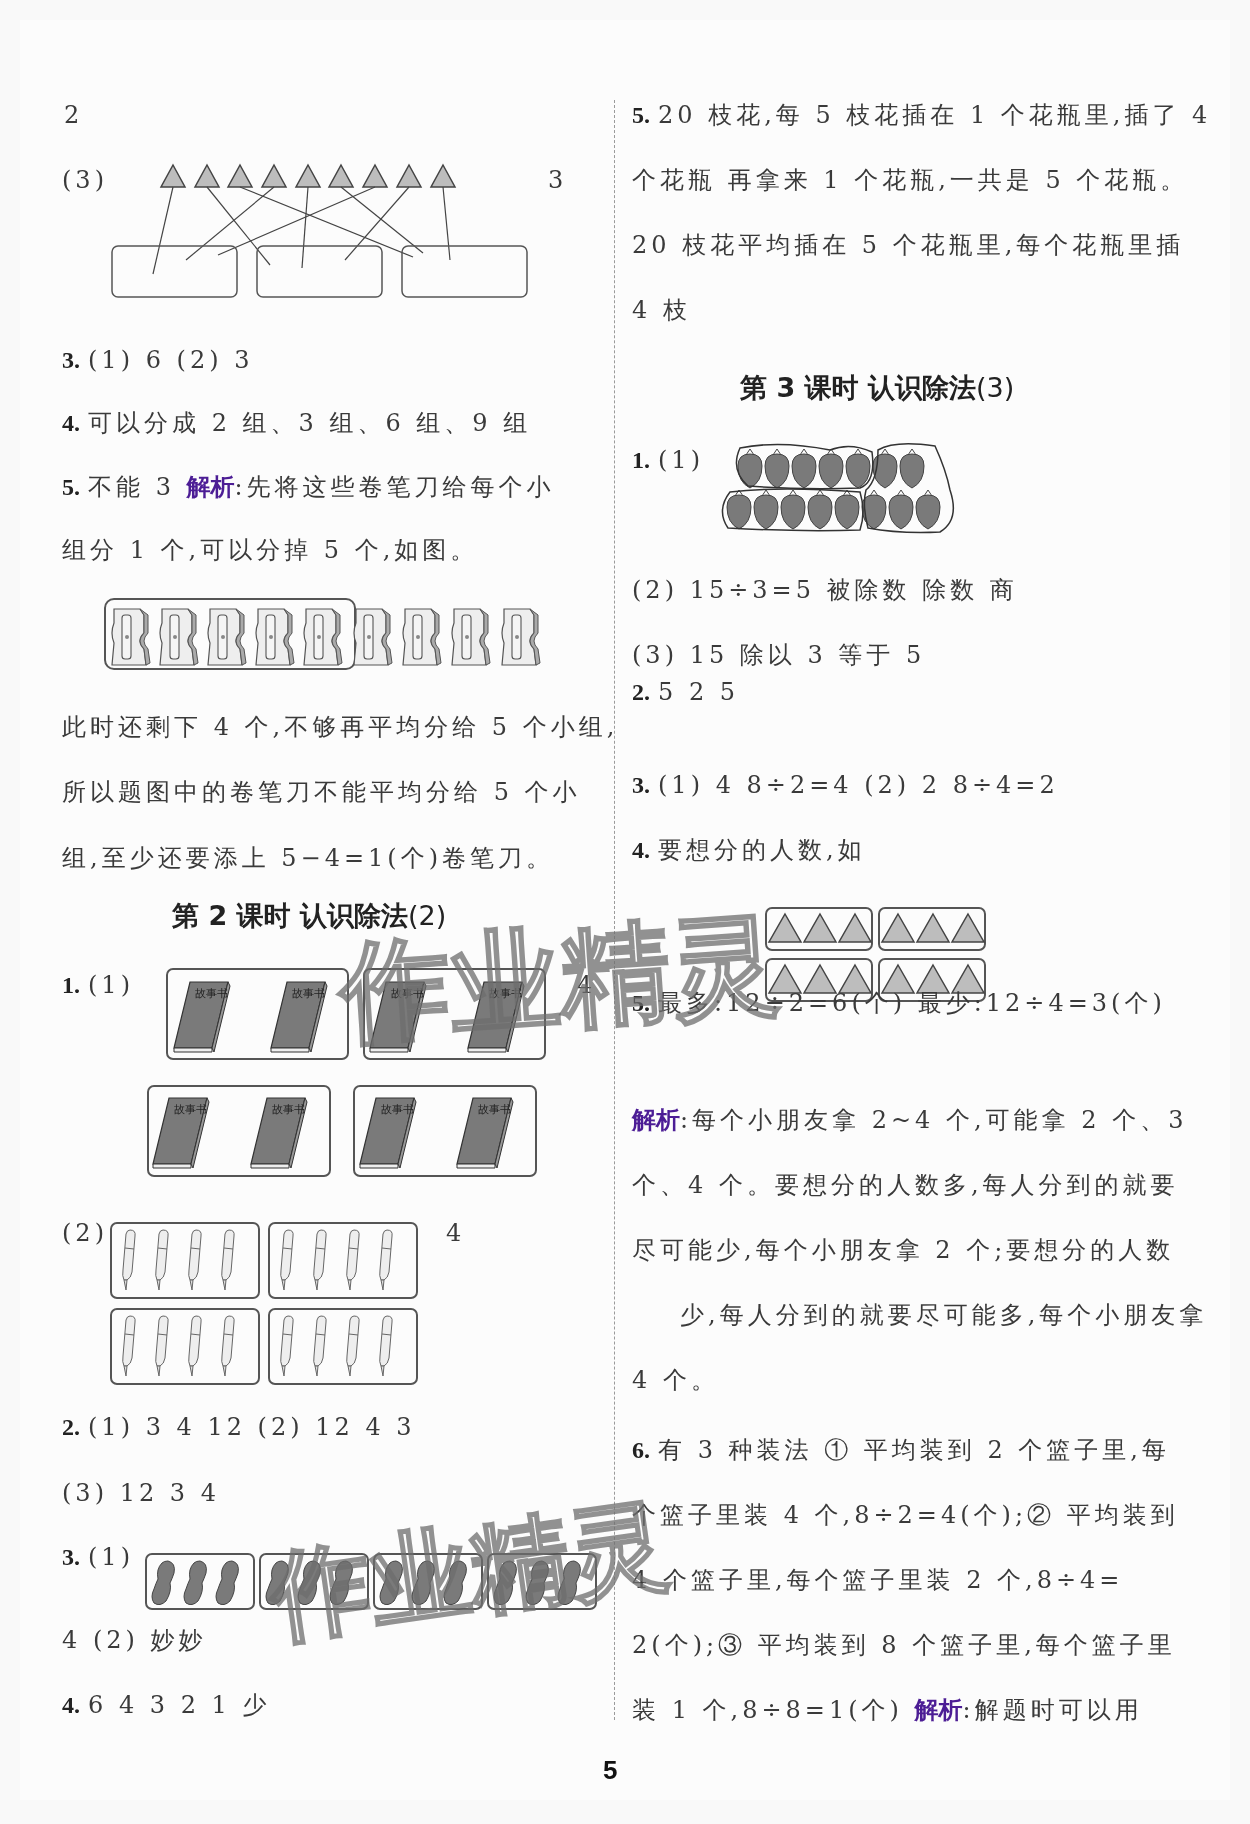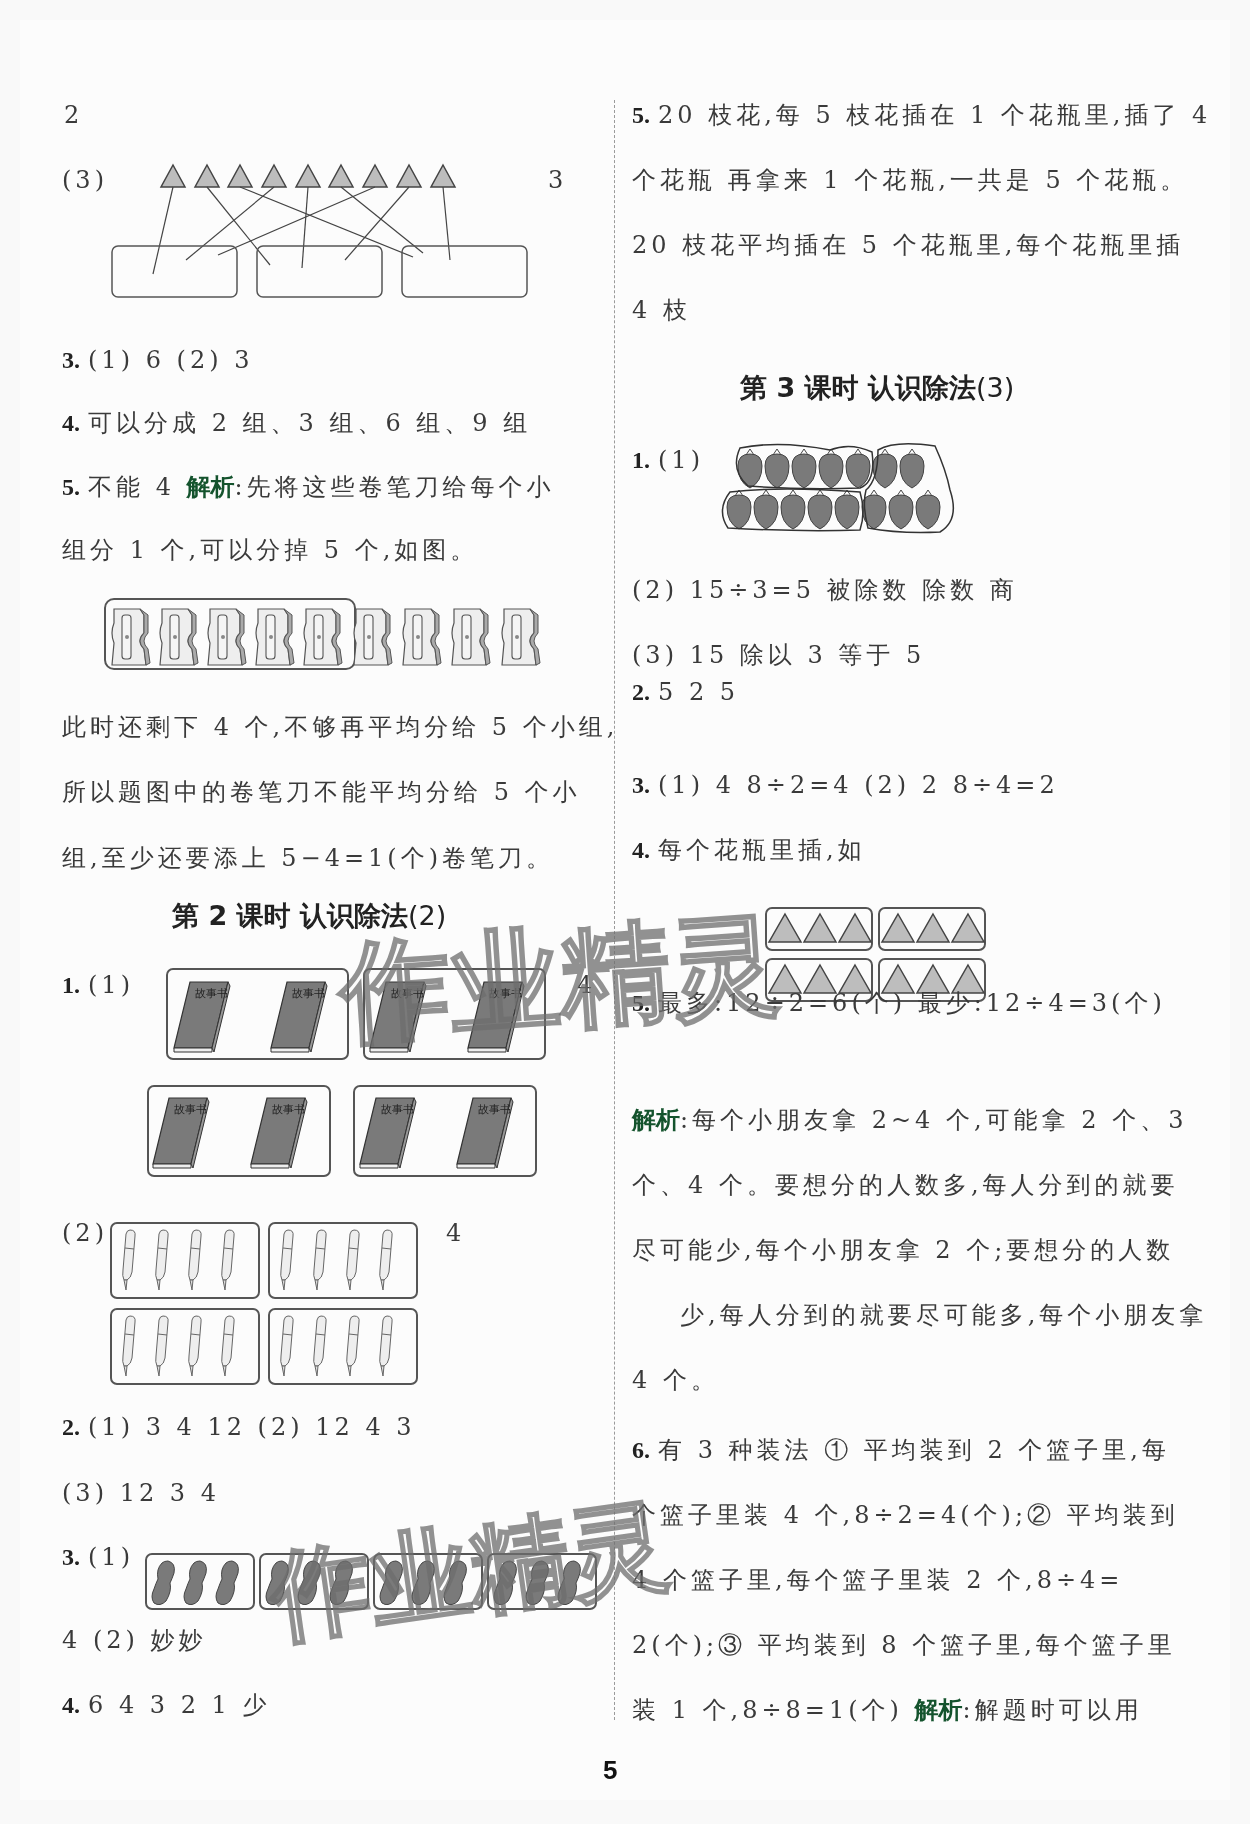--- a/index.html
+++ b/index.html
@@ -1,21 +1,21 @@
 <!DOCTYPE html>
 <html><head>
 <meta charset="utf-8">
 <style>
   html,body{margin:0;padding:0;}
   body{width:1250px;height:1824px;background:#f9f9f9;position:relative;overflow:hidden;
        font-family:"DejaVu Serif","Liberation Serif",serif;color:#333;}
   .page{position:absolute;left:20px;top:20px;width:1210px;height:1780px;background:#fcfcfc;}
   .ln{position:absolute;font-size:24px;line-height:30px;white-space:nowrap;letter-spacing:4px;color:#3a3a3a;}
   .num{font-weight:bold;font-family:"Liberation Serif",serif;color:#222;letter-spacing:0;margin-right:8px;}
-  .bold{font-weight:bold;font-family:"DejaVu Sans","Liberation Sans",sans-serif;color:#14532d;letter-spacing:0;}
+  .bold{font-weight:bold;font-family:"DejaVu Sans","Liberation Sans",sans-serif;color:#4c1d95;letter-spacing:0;}
   .heading{position:absolute;font-family:"DejaVu Sans","Liberation Sans",sans-serif;font-weight:bold;font-size:27px;color:#222;white-space:nowrap;}
   .heading .paren{font-weight:normal;}
   .divider{position:absolute;left:614px;top:100px;width:0;height:1620px;border-left:1.5px dashed #9a9a9a;}
   .pageno{position:absolute;left:603px;top:1755px;font-family:"Liberation Sans",sans-serif;font-weight:bold;font-size:26px;color:#111;}
   .box{position:absolute;border:2px solid #555;border-radius:7px;box-sizing:border-box;}
   svg{position:absolute;overflow:visible;}
   .wm{position:absolute;font-family:"DejaVu Sans",sans-serif;font-weight:bold;color:transparent;
       -webkit-text-stroke:2px rgba(110,110,110,0.75);white-space:nowrap;pointer-events:none;}
 </style>
 </head>
@@ -59,21 +59,21 @@
   </g>
 </svg>
 
 <div class="ln" style="left:62px;top:345px;">
   <span class="num">3.</span><span>(1) 6   (2) 3</span>
 </div>
 <div class="ln" style="left:62px;top:408px;">
   <span class="num">4.</span><span>可以分成 2 组、3 组、6 组、9 组</span>
 </div>
 <div class="ln" style="left:62px;top:472px;">
-  <span class="num">5.</span><span>不能   4   </span><span class="bold">解析</span><span>:先将这些卷笔刀给每个小</span>
+  <span class="num">5.</span><span>不能   3   </span><span class="bold">解析</span><span>:先将这些卷笔刀给每个小</span>
 </div>
 <div class="ln" style="left:62px;top:535px;text-align:center;">组分 1 个,可以分掉 5 个,如图。</div>
 
 <div class="box" style="left:104px;top:598px;width:252px;height:72px;border-radius:10px;"></div>
 <svg style="left:0;top:0;" width="620" height="700">
   <defs>
     <g id="shp">
       <path d="M4,6 L30,6 L34,12 L34,30 Q26,38 34,46 L36,62 L2,62 L4,40 Q0,30 4,20 Z" fill="#eee" stroke="#555" stroke-width="1.2"></path>
       <path d="M30,6 L38,12 L38,30 Q30,38 38,46 L40,60 L36,62 L34,46 Q26,38 34,30 L34,12 Z" fill="#aaa" stroke="#555" stroke-width="1"></path>
       <rect x="12" y="12" width="9" height="44" rx="3" fill="#f5f5f5" stroke="#555" stroke-width="1.1"></rect>
@@ -259,21 +259,21 @@
 
 <div class="ln" style="left:632px;top:575px;">(2) 15÷3=5   被除数   除数   商</div>
 <div class="ln" style="left:632px;top:640px;">(3) 15 除以 3 等于 5</div>
 <div class="ln" style="left:632px;top:677px;">
   <span class="num">2.</span><span>5   2   5</span>
 </div>
 <div class="ln" style="left:632px;top:770px;">
   <span class="num">3.</span><span>(1) 4   8÷2=4   (2) 2   8÷4=2</span>
 </div>
 <div class="ln" style="left:632px;top:835px;">
-  <span class="num">4.</span><span>每个花瓶里插,如</span>
+  <span class="num">4.</span><span>要想分的人数,如</span>
 </div>
 
 <div class="box" style="left:765px;top:907px;width:108px;height:44px;"></div>
 <div class="box" style="left:878px;top:907px;width:108px;height:44px;"></div>
 <div class="box" style="left:765px;top:958px;width:108px;height:44px;"></div>
 <div class="box" style="left:878px;top:958px;width:108px;height:44px;"></div>
 <svg style="left:0;top:0;" width="1250" height="1010">
   <g fill="#bdbdbd" stroke="#444" stroke-width="1.5">
     <polygon points="785,914 801,942 769,942"></polygon>
       <polygon points="820,914 836,942 804,942"></polygon>

